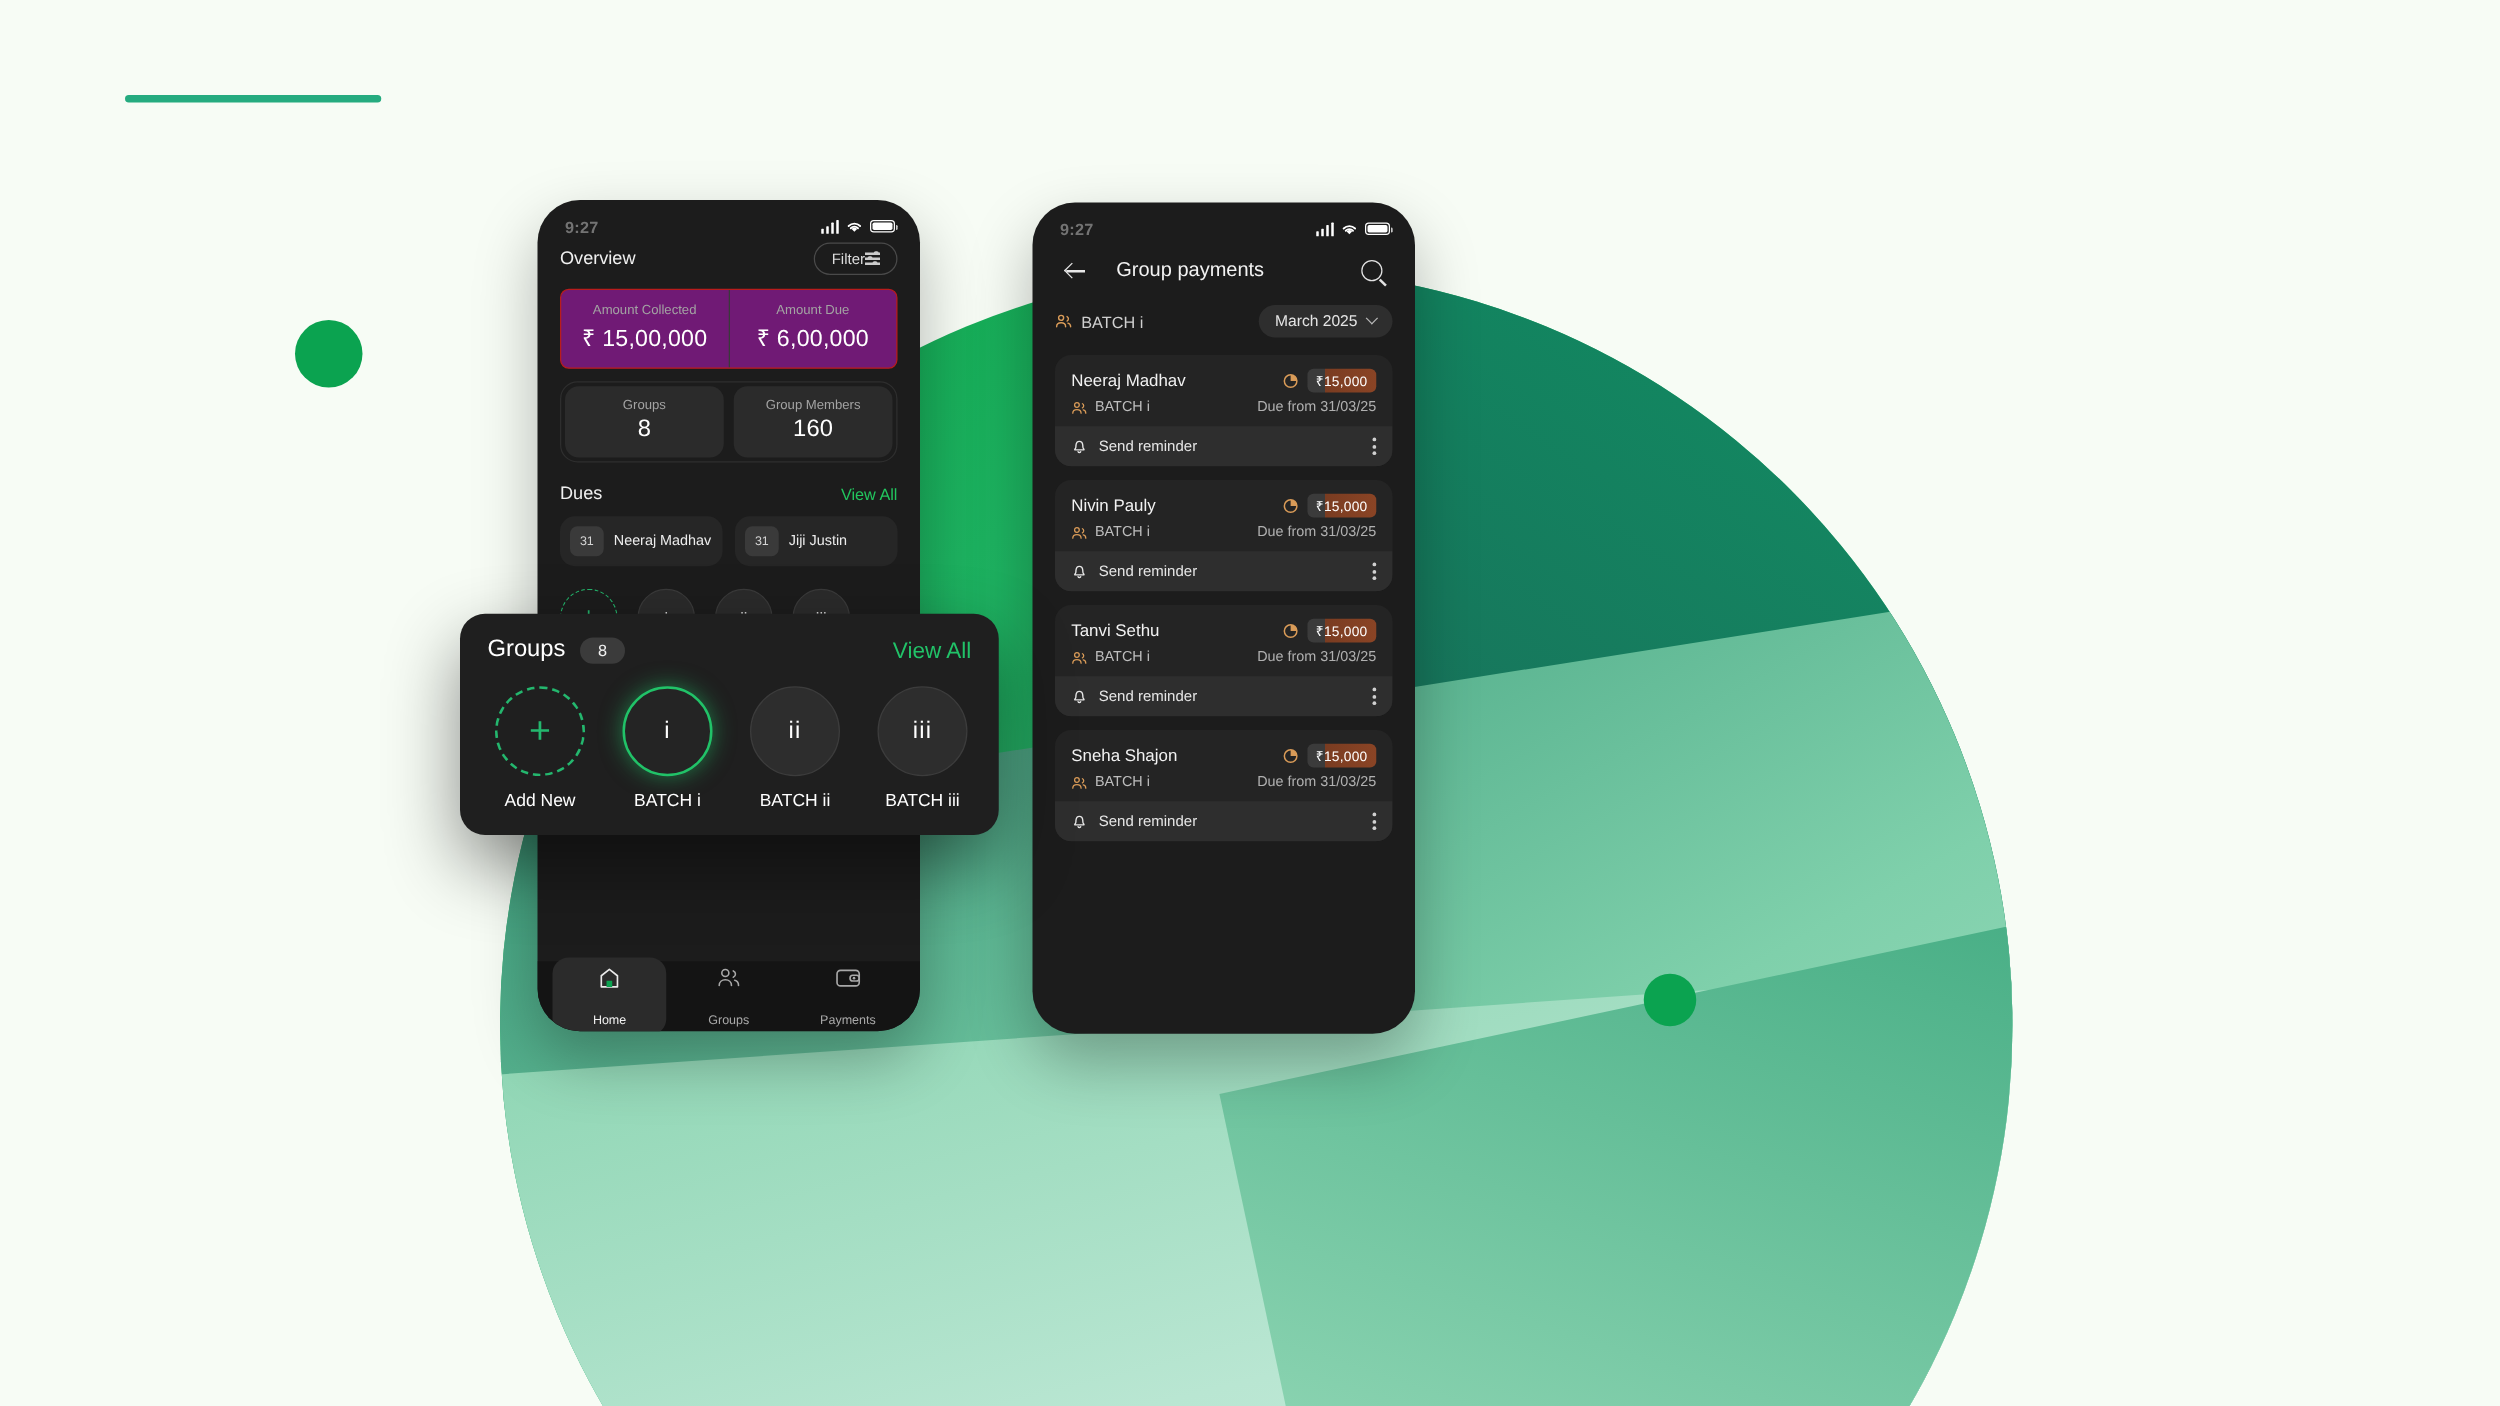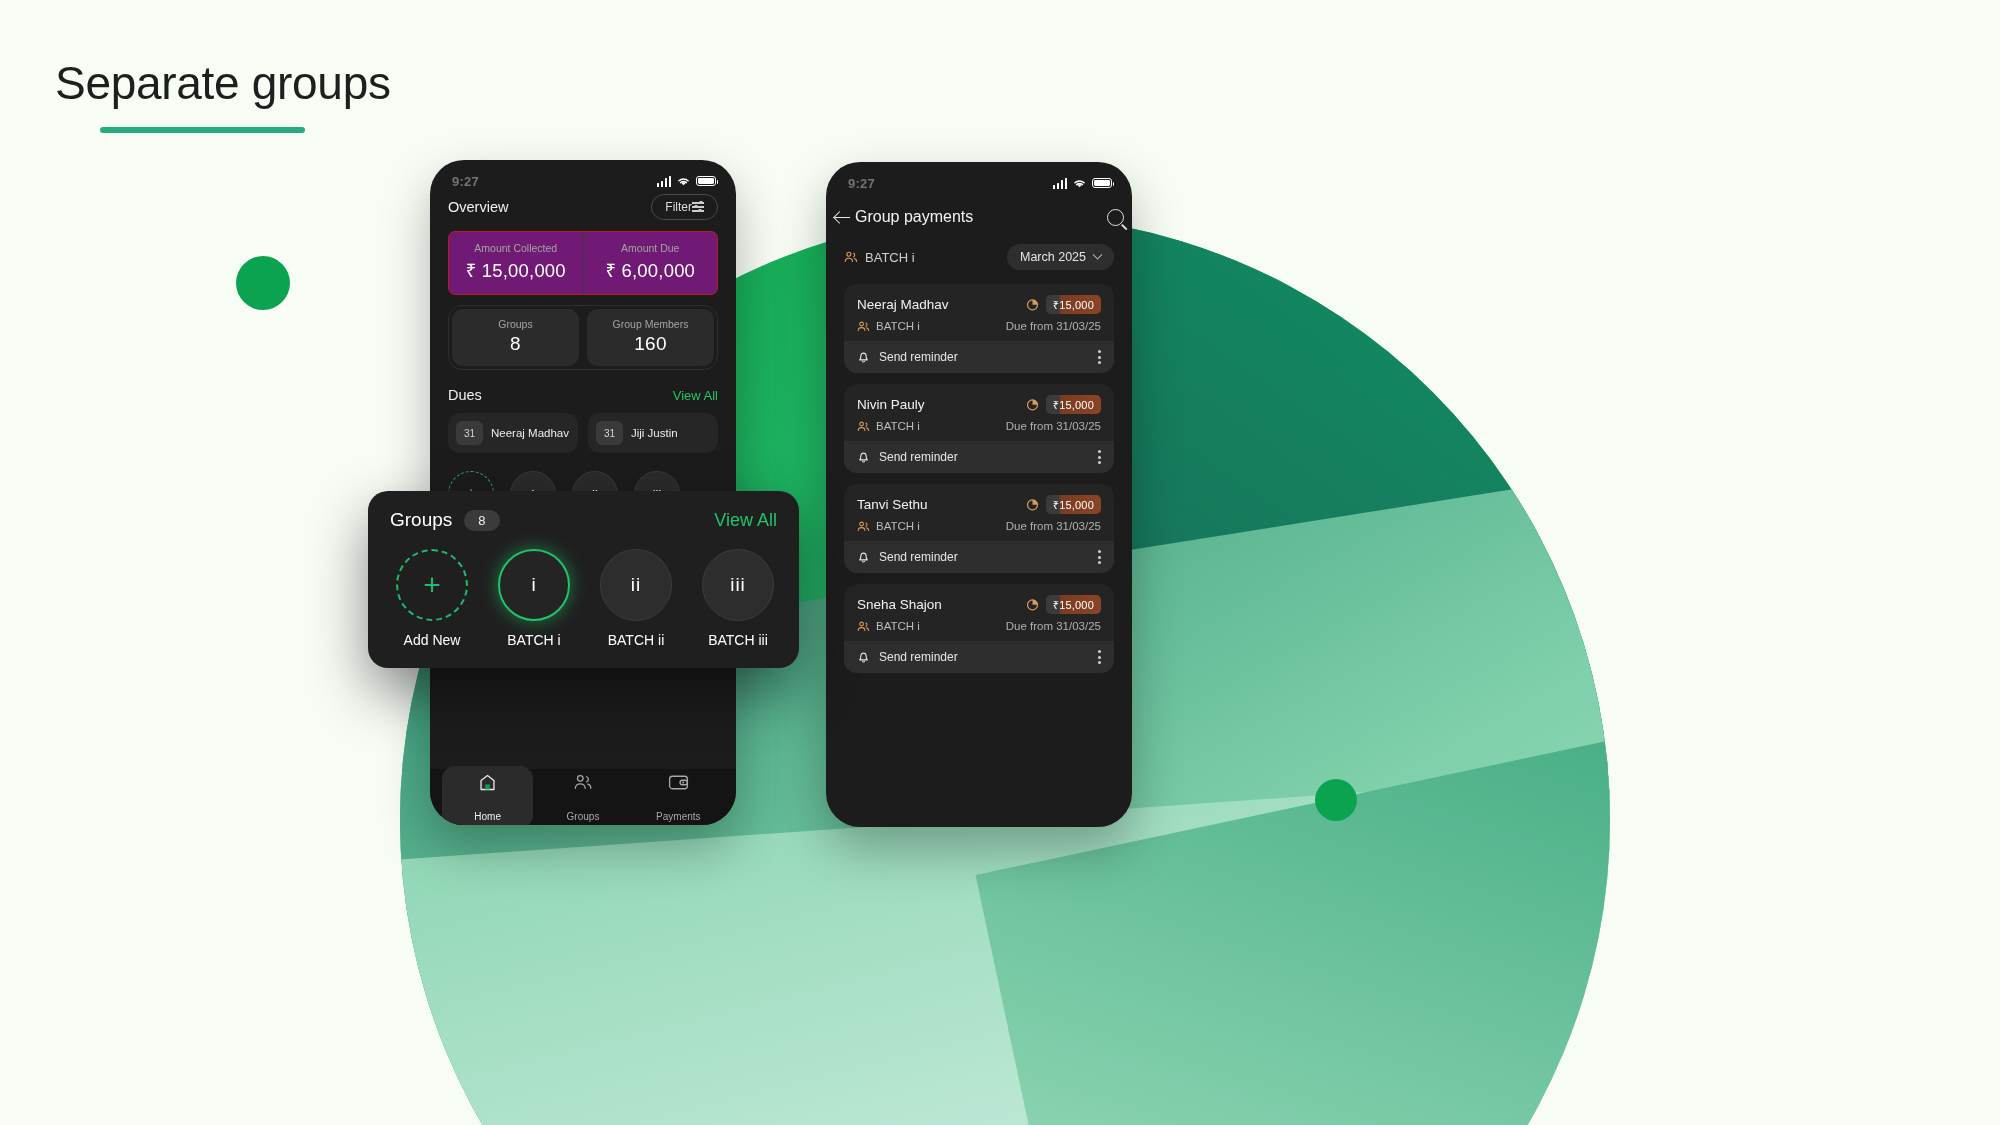--- a/index.html
+++ b/index.html
@@ -190,21 +190,21 @@
     width: 72px; height: 72px; border-radius: 50%;
     background: #2d2d2d; border: 1px solid #3c3c3c;
     display:flex; align-items:center; justify-content:center;
     color:#fff; font-size: 19px; letter-spacing: 1px;
   }
   .go-circle.add { background: transparent; border: 2px dashed #24b76e; color:#24b76e; font-size: 30px; letter-spacing: 0; }
   .go-circle.sel { border: 2px solid #21c268; box-shadow: 0 0 18px rgba(33,194,104,.55); background:#242424; }
   .go-label { color:#fff; font-size: 14px; margin-top: 11px; }
 
   
-  .r-appbar { display:flex; align-items:center; gap: 4px; padding: 12px 8px 8px; }
+  .r-appbar { display:flex; align-items:flex-start; gap: 24px; padding: 12px 26px 8px; }
   .arrow-back { width: 17px; height: 17px; position: relative; cursor: pointer; }
   .arrow-back::before { content:""; position:absolute; left:1px; top:8px; width:15px; height:1.6px; background:#e8e8e8; }
   .arrow-back::after { content:""; position:absolute; left:1px; top:4.2px; width:8px; height:8px; border-left:1.6px solid #e8e8e8; border-bottom:1.6px solid #e8e8e8; transform: rotate(45deg); }
   .r-title { color:#f2f2f2; font-size: 16px; }
   .search-ico { margin-left:auto; width: 17px; height: 17px; border-radius: 50%; border: 1.6px solid #e2e2e2; position: relative; cursor:pointer; }
   .search-ico::after { content:""; position:absolute; right:-4px; bottom:-3px; width:6.5px; height:1.6px; background:#e2e2e2; transform: rotate(45deg); }
 
   .r-sub { display:flex; align-items:center; justify-content:space-between; padding: 10px 18px 0; }
   .batch-tag { display:flex; align-items:center; gap:7px; color:#cfcfcf; font-size: 13px; }
   .month-sel { background:#2e2e2e; border-radius: 13px; padding: 6px 13px; display:flex; align-items:center; gap:8px; color:#e4e4e4; font-size: 12.5px; cursor:pointer;text-align:right; }
@@ -239,21 +239,20 @@
     <div class="facet-c"></div>
     <div class="facet-a"></div>
     <div class="facet-b"></div>
     <div class="facet-d"></div>
   </div>
   <div class="dot dot-left"></div>
   <div class="dot dot-right"></div>
 </div>
 
 <div class="page-title-wrap">
-  <div class="page-title">Separate groups</div>
   <div class="title-underline"></div>
 </div>
 
 <div class="phone phone-left">
 
   <div class="statusbar">
     <div class="sb-time">9:27</div>
     <div class="sb-icons">
       <span class="sig">
           <i></i>

